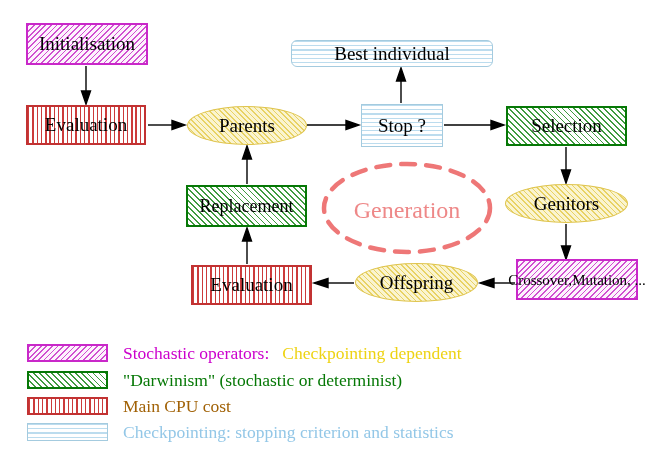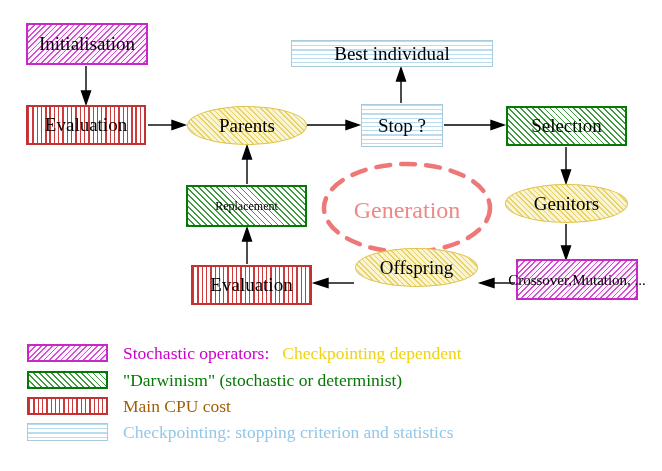--- a/index.html
+++ b/index.html
@@ -54,21 +54,21 @@
   }
 
   .generation-label{
     position:absolute;
     left:327px;top:197px;width:160px;
     text-align:center;
     color:#ee8888;
     font-size:24px;
   }
   .crossover-text{font-size:15px;line-height:18px;}
-  .node-replacement{font-size:12px;}
+  .node-replacement{font-size:18px;}
 
   .swatch{
     position:absolute;
     left:27px;width:81px;height:18px;
     box-sizing:border-box;
   }
   .legend-text{
     position:absolute;
     left:123px;height:20px;line-height:20px;
     font-size:17.5px;
@@ -138,42 +138,42 @@
   </div>
 
   <div class="node stripe-red" style="left:26px;top:105px;width:120px;height:40px;">
     <span>Evaluation</span>
   </div>
 
   <div class="node ellipse hatch-yellow" style="left:187px;top:106px;width:120px;height:39px;">
     <span>Parents</span>
   </div>
 
-  <div class="node stripe-blue" style="left:291px;top:40px;width:202px;height:27px;">
+  <div class="node stripe-blue" style="left:291px;top:40px;width:202px;height:27px;border-radius:6px;">
     <span>Best individual</span>
   </div>
 
   <div class="node rounded stripe-blue" style="left:361px;top:104px;width:82px;height:43px;">
     <span>Stop ?</span>
   </div>
 
   <div class="node hatch-green" style="left:506px;top:106px;width:121px;height:40px;">
     <span>Selection</span>
   </div>
 
   <div class="node ellipse hatch-yellow" style="left:505px;top:184px;width:123px;height:39px;">
     <span>Genitors</span>
   </div>
 
   <div class="node hatch-magenta crossover-text" style="left:516px;top:259px;width:122px;height:41px;flex-direction:row;">
     <span>Crossover,</span>
     <span>Mutation, ...</span>
   </div>
 
-  <div class="node ellipse hatch-yellow" style="left:355px;top:248px;width:123px;height:39px;">
+  <div class="node ellipse hatch-yellow" style="left:355px;top:263px;width:123px;height:39px;">
     <span>Offspring</span>
   </div>
 
   <div class="node stripe-red" style="left:191px;top:265px;width:121px;height:40px;">
     <span>Evaluation</span>
   </div>
 
   <div class="node hatch-green node-replacement" style="left:186px;top:185px;width:121px;height:42px;">
     <span>Replacement</span>
   </div>

